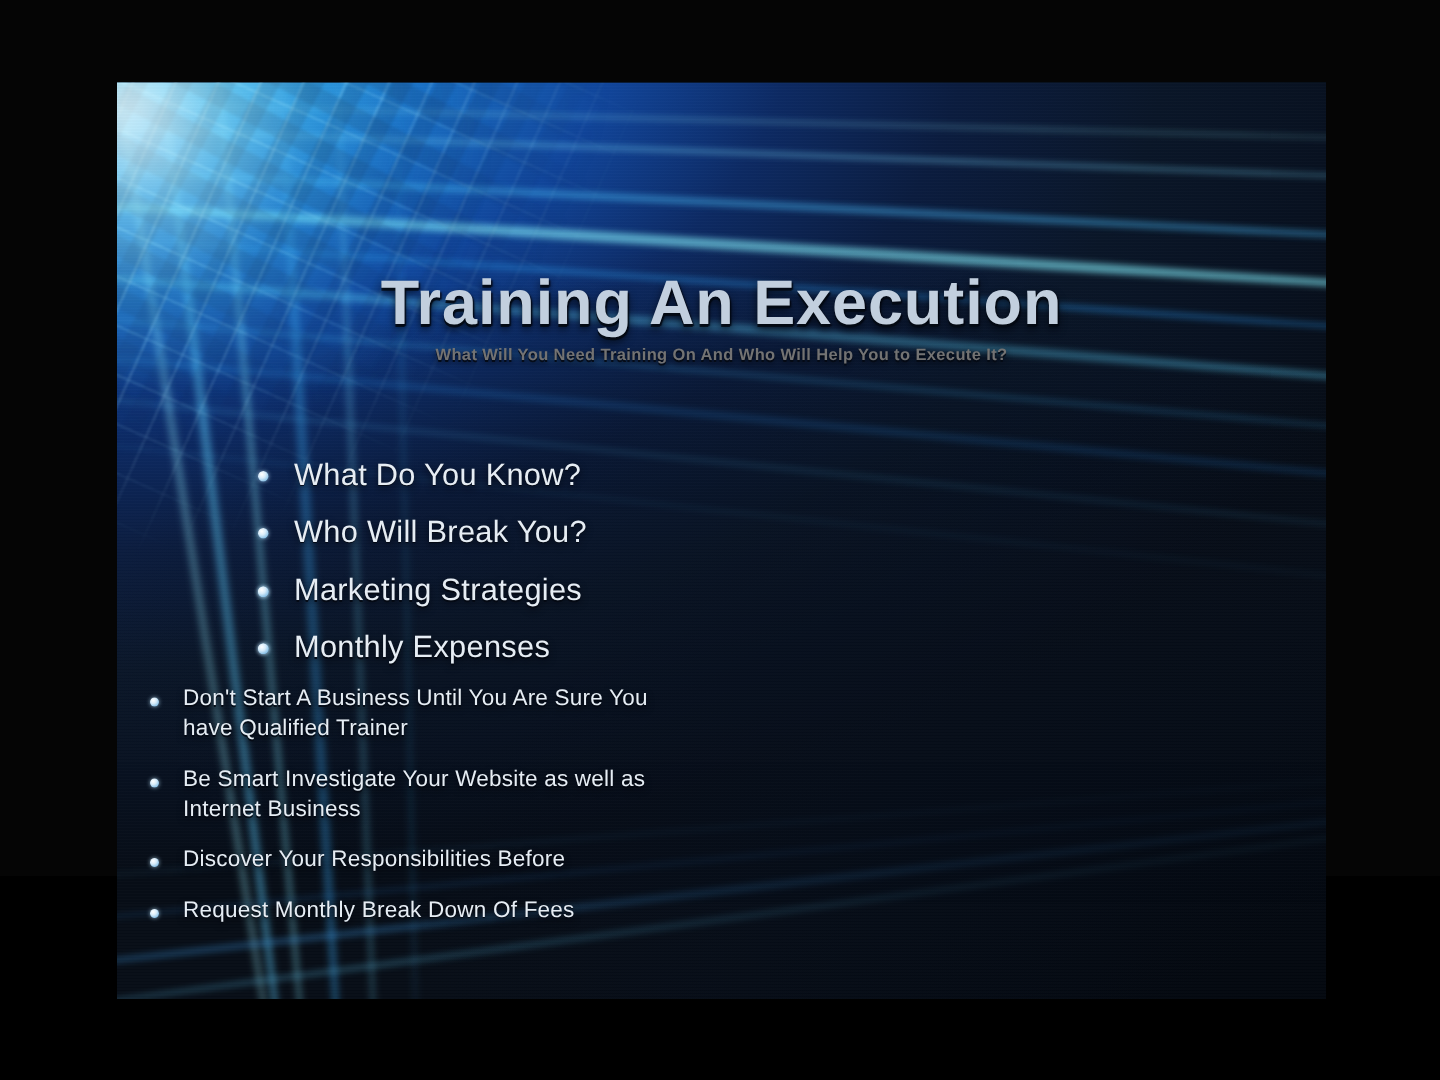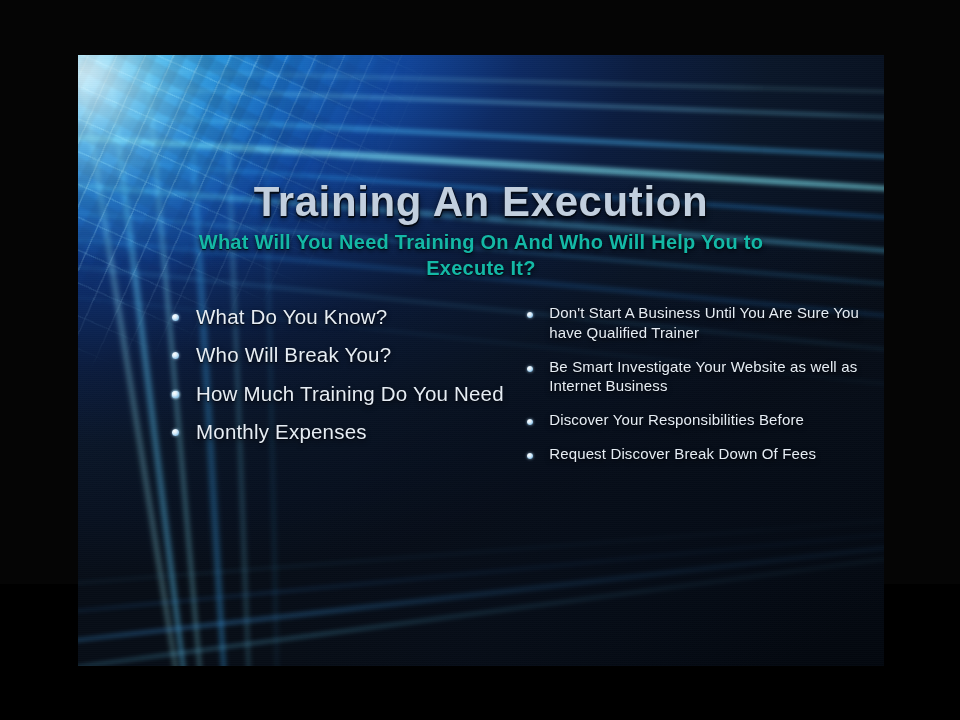--- a/index.html
+++ b/index.html
@@ -168,39 +168,40 @@
       0 3px 6px rgba(2,6,14,.8),
       1px 1px 1px rgba(2,6,14,.9);
     line-height: 1.05;
     filter: blur(.35px);
   }
 
   #slide-subtitle {
     margin: 6px auto 0;
     width: 620px;
     font-family: "Liberation Sans", sans-serif;
-    font-size: 20px;
+    font-size: 11px;
     font-weight: bold;
     letter-spacing: .25px;
     line-height: 1.28;
-    color: #14b8a6;
+    color: #737373;
     text-shadow:
       0 1px 0 rgba(4,10,20,.9),
       0 2px 4px rgba(2,6,14,.8);
     filter: blur(.35px);
   }
 
   
   #bullet-columns {
     position: absolute;
     left: 0;
     top: 248px;
     width: 100%;
     display: flex;
     align-items: flex-start;
+    flex-direction: column;
   }
 
   .bullet-col {
     box-sizing: border-box;
     list-style: none;
     margin: 0;
     padding: 0;
   }
 
   #bullets-left  { width: 53%; padding-left: 88px;  }
@@ -307,24 +308,24 @@
           </li>
           <li class="bullet-item">
             <span class="bullet-marker"></span>
             <span>Who Will Break You?</span>
           </li>
           <li class="bullet-item">
             <span class="bullet-marker"></span>
           </li>
           <li class="bullet-item">
             <span class="bullet-marker"></span>
-          </li>
-          <li class="bullet-item">
-            <span class="bullet-marker"></span>
-            <span>How Much Training Do You Need</span>
+            <span>Marketing Strategies</span>
+          </li>
+          <li class="bullet-item">
+            <span class="bullet-marker"></span>
           </li>
           <li class="bullet-item">
             <span class="bullet-marker"></span>
             <span>Monthly Expenses</span>
           </li>
         </ul>
 
         <ul class="bullet-col" id="bullets-right">
           <li class="bullet-item">
             <span class="bullet-marker"></span>
@@ -333,20 +334,20 @@
           <li class="bullet-item">
             <span class="bullet-marker"></span>
             <span>Be Smart Investigate Your Website as well as Internet Business</span>
           </li>
           <li class="bullet-item">
             <span class="bullet-marker"></span>
             <span>Discover Your Responsibilities Before</span>
           </li>
           <li class="bullet-item">
             <span class="bullet-marker"></span>
-            <span>Request Discover Break Down Of Fees</span>
+            <span>Request Monthly Break Down Of Fees</span>
           </li>
         </ul>
 
       </div>
     </div>
   </div>
 </div>
 
 </body></html>

